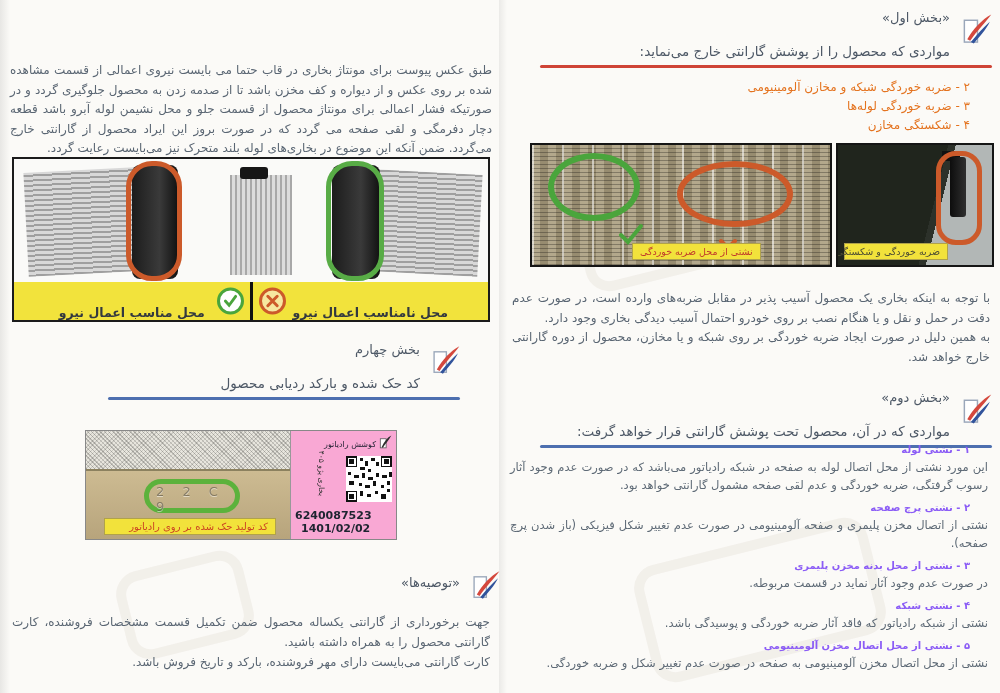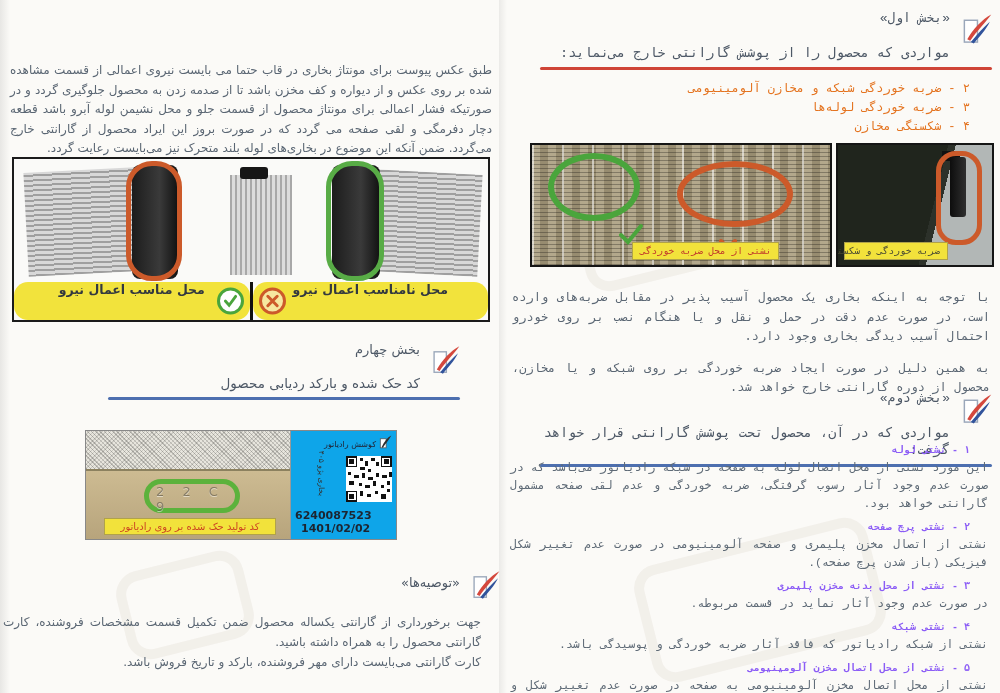--- a/index.html
+++ b/index.html
@@ -53,29 +53,29 @@
   .mark { position:absolute; font-weight:bold; }
 
   
   .cores-panel { background:#fafaf8; border:2px solid #1b1b1b; position:absolute; }
   .core-h { position:absolute; background:
       repeating-linear-gradient(0deg, #9f9f9f 0 2px, #d8d8d8 2px 5px); }
   .core-v { position:absolute; background:
       repeating-linear-gradient(90deg, #a8a8a8 0 2px, #dcdcdc 2px 5px); }
   .tankbar { position:absolute; background:linear-gradient(90deg,#1c1c1c,#3a3a3a 60%,#111); border-radius:8px; }
   .strip { position:absolute; left:0; right:0; bottom:0; height:38px; display:flex; flex-direction:row; }
-  .strip-cell { flex:1; background:#f2e33c; display:flex; align-items:flex-start; justify-content:center;
-                position:relative; font-size:12.5px; font-weight:bold; color:#33393f;border-radius:14px; }
+  .strip-cell { flex:1; background:#f2e33c; display:flex; align-items:flex-end; justify-content:center;
+                position:relative; font-size:12.5px; font-weight:bold; color:#33393f; }
   .strip-div { width:3px; background:#111; }
   .circle-ic { position:absolute; top:50%; transform:translateY(-50%); width:27px; height:27px;
                border-radius:50%; display:flex; align-items:center; justify-content:center; }
 
   
   .track { position:absolute; border:1px solid #888; background:#fff; display:flex; flex-direction:row; }
-  .track-label { width:106px; background:#0ea5e9; border-left:1px solid #999; padding:3px 4px; position:relative; }
+  .track-label { width:106px; background:#f9a8d4; border-left:1px solid #999; padding:3px 4px; position:relative; }
   .brand-row { display:flex; flex-direction:row; align-items:center; gap:3px; justify-content:flex-start; }
   .brand-name { font-size:8px; color:#223; letter-spacing:.5px; }
   .vtext { position:absolute; top:38px; left:8px; transform:rotate(90deg); transform-origin:center;
            font-size:7.5px; color:#333; white-space:nowrap; }
   .track-nums { font-size:11px; font-weight:bold; color:#1d2430; direction:ltr; text-align:left;
                 line-height:13px; margin-top:3px; }
   .track-photo { flex:1; position:relative;
      background:linear-gradient(180deg,#e7e5dd 0 40px, #cdbb92 40px, #b7a47c 100%); }
   .track-fins { position:absolute; top:0; left:0; right:0; height:40px;
      background:repeating-linear-gradient(45deg, rgba(0,0,0,.20) 0 1px, rgba(255,255,255,0) 1px 3px),
@@ -90,21 +90,21 @@
 </style>
 </head>
 <body>
 
 <div class="fold"></div>
 <div class="edge-l"></div>
 <div class="watermark" style="left:575px;top:160px;width:150px;height:120px;"></div>
 <div class="watermark" style="left:640px;top:540px;width:240px;height:120px;"></div>
 <div class="watermark" style="left:120px;top:560px;width:130px;height:90px;"></div>
 
-<div class="abs" style="left:505px; top:0; width:495px; height:568px;font-family:Liberation Mono, monospace;">
+<div class="abs" style="left:505px; top:0; width:495px; height:568px;">
 
   <div class="abs" style="right:8px; top:8px; width:452px;">
     <div class="sec-head">
       <span class="sec-logo">
         <svg width="32" height="42" viewBox="0 0 44 52">
           <rect x="6" y="14" width="18" height="30" fill="#fff" stroke="#9aa7ba" stroke-width="2"></rect>
           <path d="M10 40 C18 26 30 13 43 6 C36 16 23 29 14 42 Z" fill="#d4483d"></path>
           <path d="M15 44 C24 33 33 23 41 16 C36 27 26 37 19 46 Z" fill="#31539b"></path>
         </svg>
       </span>
@@ -136,21 +136,21 @@
   <div class="photo" style="left:331px; top:143px; width:158px; height:124px;
        background:linear-gradient(104deg,#20251d 0 60%, #2c312a 60% 64%, #b2b7b6 64%);">
     <div style="position:absolute; left:104px; top:6px; width:18px; height:10px; background:#111;"></div>
     <div style="position:absolute; left:112px; top:12px; width:16px; height:60px; background:linear-gradient(90deg,#0d0d0d,#2f2f2f); border-radius:3px;"></div>
     <div class="rrect" style="left:98px; top:6px; width:46px; height:94px; border:5px solid #cc5a2a;"></div>
     <div class="ylabel" style="left:6px; bottom:5px; right:44px; text-align:center; color:#4a4a33;">ضربه خوردگی و شکستگی مخزن</div>
   </div>
 
   <div class="abs" style="right:10px; top:289px; width:478px;">
     <p class="para">با توجه به اینکه بخاری یک محصول آسیب پذیر در مقابل ضربه‌های وارده است، در صورت عدم دقت در حمل و نقل و یا هنگام نصب بر روی خودرو احتمال آسیب دیدگی بخاری وجود دارد.</p>
-    <p class="para" style="margin-top:12px;">به همین دلیل در صورت ایجاد ضربه خوردگی بر روی شبکه و یا مخازن، محصول از دوره گارانتی خارج خواهد شد.</p>
+    <p class="para" style="margin-top:0;">به همین دلیل در صورت ایجاد ضربه خوردگی بر روی شبکه و یا مخازن، محصول از دوره گارانتی خارج خواهد شد.</p>
   </div>
 
   <div class="abs" style="right:8px; top:388px; width:452px;">
     <div class="sec-head">
       <span class="sec-logo">
         <svg width="32" height="42" viewBox="0 0 44 52">
           <rect x="6" y="14" width="18" height="30" fill="#fff" stroke="#9aa7ba" stroke-width="2"></rect>
           <path d="M10 40 C18 26 30 13 43 6 C36 16 23 29 14 42 Z" fill="#d4483d"></path>
           <path d="M15 44 C24 33 33 23 41 16 C36 27 26 37 19 46 Z" fill="#31539b"></path>
         </svg>
@@ -299,36 +299,36 @@
       <div class="track-nums">
         <div>6240087523</div>
         <div style="padding-left:6px;">1401/02/02</div>
       </div>
     </div>
     <div class="track-photo">
       <div class="track-fins"></div>
       <div class="stamp-oval" style="left:58px; top:48px; width:96px; height:34px;">
         <span class="stamp-text">2 2 C 9</span>
       </div>
-      <div class="ylabel" style="left:18px; right:14px; bottom:4px; text-align:center; color:#cc4422; font-size:10px;">کد تولید حک شده بر روی رادیاتور</div>
+      <div class="ylabel" style="left:18px; right:14px; bottom:4px; text-align:right; color:#cc4422; font-size:10px;">کد تولید حک شده بر روی رادیاتور</div>
     </div>
   </div>
 
   <div class="abs" style="left:0; top:565px; width:500px; display:flex; justify-content:flex-start;">
     <div class="sec-head">
       <span class="sec-logo">
         <svg width="30" height="40" viewBox="0 0 44 52">
           <rect x="6" y="14" width="18" height="30" fill="#fff" stroke="#9aa7ba" stroke-width="2"></rect>
           <path d="M10 40 C18 26 30 13 43 6 C36 16 23 29 14 42 Z" fill="#d4483d"></path>
           <path d="M15 44 C24 33 33 23 41 16 C36 27 26 37 19 46 Z" fill="#31539b"></path>
         </svg>
       </span>
       <div class="sec-titles">
         <div class="sec-title" style="padding-top:8px;">«توصیه‌ها»</div>
       </div>
     </div>
   </div>
 
-  <div class="abs" style="left:3px; top:612px; width:478px;">
+  <div class="abs" style="left:12px; top:612px; width:478px;">
     <p class="rec-para">جهت برخورداری از گارانتی یکساله محصول ضمن تکمیل قسمت مشخصات فروشنده، کارت گارانتی محصول را به همراه داشته باشید.</p>
     <p class="rec-para">کارت گارانتی می‌بایست دارای مهر فروشنده، بارکد و تاریخ فروش باشد.</p>
   </div>
 </div>
 
 </body></html>

